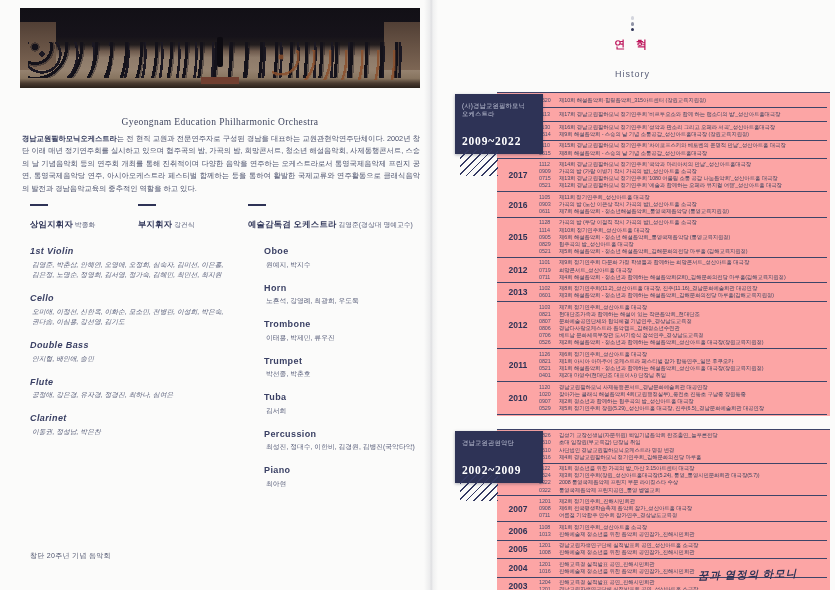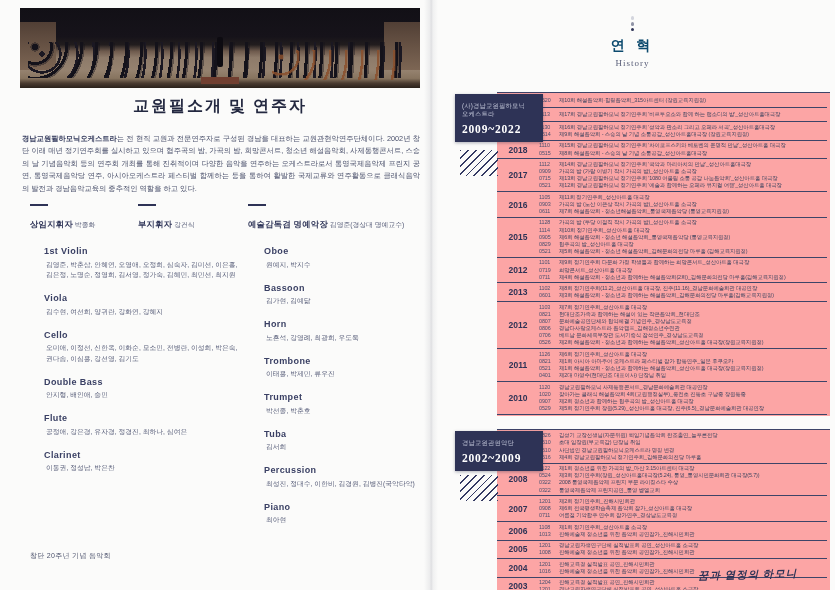--- a/index.html
+++ b/index.html
@@ -37,111 +37,103 @@
   .intro{position:absolute;left:22px;top:133px;width:398px;margin:0;
     font-size:7.3px;line-height:12.4px;text-align:justify;color:#4a506b;}
   .intro b{color:#333a5c;margin-top:8px;}
 
   .cond{position:absolute;top:204px;white-space:nowrap;}
   .cond-rule{width:18px;height:2px;background:#2e3356;margin-bottom:7px;}
   .cond-title{font-weight:bold;font-size:8.3px;color:#2f3558;letter-spacing:.3px;}
   .cond-name{font-size:6.8px;color:#565c78;}
 
   .col{position:absolute;top:246px;}
-  .col-left{left:44px;width:202px;}
+  .col-left{left:30px;width:202px;font-style:italic;}
   .col-right{left:264px;width:172px;}
   .sec{margin-bottom:12.5px;}
   .sec-h{font-size:9px;font-weight:bold;color:#3a4064;letter-spacing:.4px;}
   .sec-names{font-size:6.8px;color:#565c78;line-height:10.5px;margin-top:3.5px;padding-left:2px;}
   .footer-note{position:absolute;left:30px;top:551px;font-size:7px;color:#4a506b;letter-spacing:.3px;}
 
   
   .hist-head{position:absolute;top:14px;left:0;width:100%;text-align:center;}
   .dot{display:block;width:3.4px;height:3.4px;border-radius:50%;margin:2.4px auto;}
-  .hist-title{font-family:"Liberation Serif", serif;font-weight:bold;font-size:14px;letter-spacing:4px;color:#0c4a6e;margin-top:6px;}
-  .hist-sub{font-family:Liberation Serif, serif;font-size:9px;color:#595e78;letter-spacing:1px;margin-top:3px;}
+  .hist-title{font-family:"Liberation Serif", serif;font-weight:bold;font-size:11px;letter-spacing:4px;color:#be185d;margin-top:6px;}
+  .hist-sub{font-family:Liberation Sans, sans-serif;font-size:9px;color:#595e78;letter-spacing:1px;margin-top:17px;}
 
   #history{position:absolute;left:25px;top:92px;width:375px;}
   .hgroup{position:relative;margin-bottom:13px;}
   .hrows{margin-left:42px;background:#fca5a5;padding:1px 3px 1px 0;border-top:.7px solid #3d4468;}
   .yblock{display:flex;align-items:center;border-bottom:.7px solid #3d4468;padding:1.6px 0;}
   .ylabel{flex:0 0 42px;width:42px;text-align:center;font-weight:bold;font-size:8.5px;color:#2e3356;}
   .events{flex:1;min-width:0;}
   .event{display:flex;line-height:7.15px;font-size:5.4px;color:#3f4560;letter-spacing:-.1px;}
   .edate{flex:0 0 20px;color:#4a5070;}
   .etext{flex:1;white-space:nowrap;overflow:hidden;}
 
   .orgbox{position:absolute;top:2px;left:0;width:88px;background:#2e3356;color:#c3c7d9;
     padding:8px 7px 7px;box-sizing:border-box;box-shadow:0 1px 3px rgba(30,33,60,.35);}
   .org1{font-size:6.3px;line-height:8.2px;letter-spacing:.2px;}
-  .orgrange{font-family:"Liberation Serif", serif;font-weight:bold;color:#ffffff;font-size:11.5px;margin-top:5px;letter-spacing:.8px;}
+  .orgrange{font-family:"Liberation Serif", serif;font-weight:bold;color:#ffffff;font-size:11.5px;margin-top:17px;letter-spacing:.8px;}
   .hatch{position:absolute;left:5px;width:38px;height:26px;
     background:repeating-linear-gradient(135deg,#343a63 0 1.3px,transparent 1.3px 5.5px);}
 
   .slogan{position:absolute;right:38px;bottom:8px;
     font-family:"Liberation Serif", serif;font-style:italic;font-weight:bold;
     font-size:10.5px;color:#2e3356;transform:rotate(-1.5deg);letter-spacing:1px;}
 </style>
 </head>
 <body>
 
 <div class="page page-left">
   <div class="photo">
     <div class="ph-wall left"></div>
     <div class="ph-wall right"></div>
     <div class="ph-players"></div>
     <div class="ph-celli"></div>
     <div class="ph-conductor"></div>
     <div class="ph-podium"></div>
   </div>
 
-  <div class="title">교원필소개 및 연주자</div>
+  <div class="subtitle">Gyeongnam Education Philharmonic Orchestra</div>
 
   <p class="intro"><b>경남교원필하모닉오케스트라</b><span>는 전 현직 교원과 전문연주자로 구성된 경남을 대표하는 교원관현악연주단체이다. 2002년 창단 이래 매년 정기연주회를 실시하고 있으며 협주곡의 밤, 가곡의 밤, 희망콘서트, 청소년 해설음악회, 사제동행콘서트, 스승의 날 기념음악회 등의 연주회 개최를 통해 진취적이며 다양한 음악을 연주하는 오케스트라로서 통영국제음악제 프린지 공연, 통영국제음악당 연주, 아시아오케스트라 페스티벌 함께하는 등을 통하여 활발한 국제교류와 연주활동으로 클래식음악의 발전과 경남음악교육의 중추적인 역할을 하고 있다.</span></p>
 
   <div id="conductors">
       <div class="cond" style="left: 30px;"><div class="cond-rule"></div><span class="cond-title">상임지휘자</span><span class="cond-name"> 박종화</span></div>
       <div class="cond" style="left: 138px;"><div class="cond-rule"></div><span class="cond-title">부지휘자</span><span class="cond-name"> 강건식</span></div>
-      <div class="cond" style="left: 248px;"><div class="cond-rule"></div><span class="cond-title">예술감독겸 명예악장</span><span class="cond-name"> 김영준(경상대 명예교수)</span></div>
+      <div class="cond" style="left: 248px;"><div class="cond-rule"></div><span class="cond-title">예술감독겸 오케스트라</span><span class="cond-name"> 김영준(경상대 명예교수)</span></div>
     </div>
 
   <div class="col col-left" id="col-left">
       <div class="sec">
         <div class="sec-h">1st Violin</div>
         <div class="sec-names">김영준, 박춘삼, 안혜연, 오영애, 오정희, 심숙자, 김미선, 이은홍, 김은정, 노명순, 정영희, 김서영, 정가숙, 김혜민, 최민선, 최지원</div>
       </div>
       <div class="sec">
-        <div class="sec-h">Viola</div>
-        <div class="sec-names">김수현, 여선희, 양귀란, 강화연, 강혜지</div>
-      </div>
-      <div class="sec">
         <div class="sec-h">Cello</div>
         <div class="sec-names">오미애, 이정선, 신한옥, 이화순, 모소민, 전병란, 이성희, 박은숙, 권다솜, 이심용, 강선영, 김기도</div>
       </div>
       <div class="sec">
         <div class="sec-h">Double Bass</div>
         <div class="sec-names">안지형, 배인애, 승민</div>
       </div>
       <div class="sec">
         <div class="sec-h">Flute</div>
         <div class="sec-names">공정애, 강은경, 유자경, 정경진, 최하나, 심여은</div>
       </div>
       <div class="sec">
         <div class="sec-h">Clarinet</div>
         <div class="sec-names">이동권, 정성남, 박은찬</div>
       </div>
     </div>
   <div class="col col-right" id="col-right">
       <div class="sec">
         <div class="sec-h">Oboe</div>
         <div class="sec-names">원예지, 박지수</div>
-      </div>
-      <div class="sec">
-        <div class="sec-h">Bassoon</div>
-        <div class="sec-names">김가현, 김예닮</div>
       </div>
       <div class="sec">
         <div class="sec-h">Horn</div>
         <div class="sec-names">노흔석, 강영례, 최광희, 우도욱</div>
       </div>
       <div class="sec">
         <div class="sec-h">Trombone</div>
         <div class="sec-names">이태용, 박제민, 류우진</div>
       </div>
       <div class="sec">

